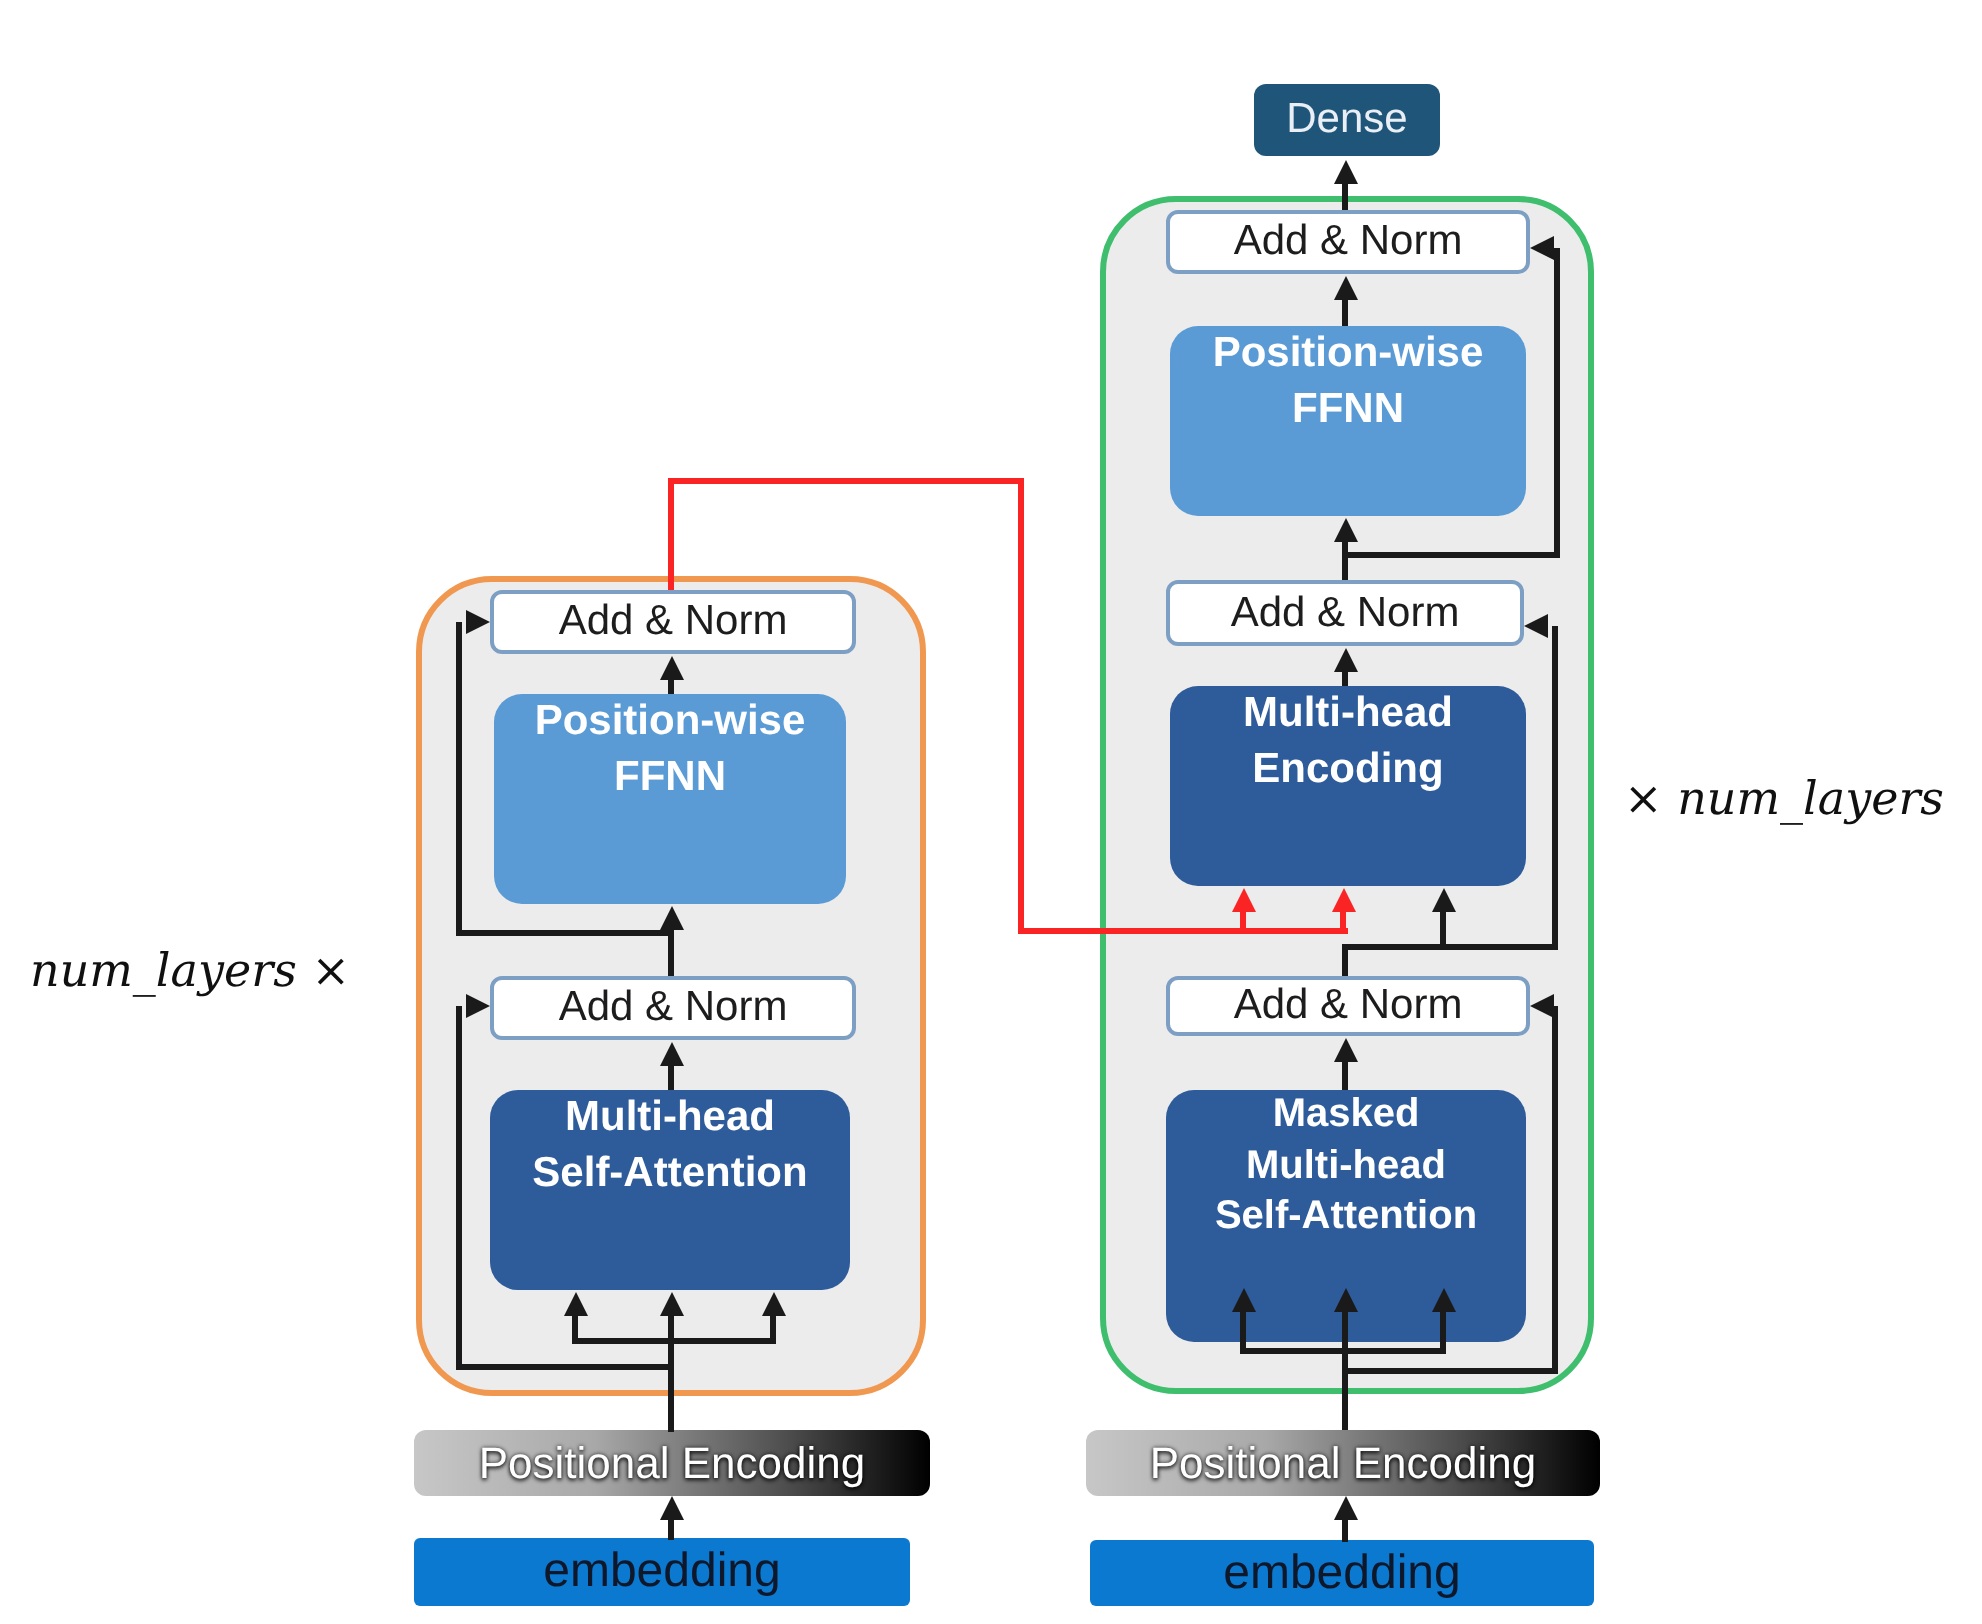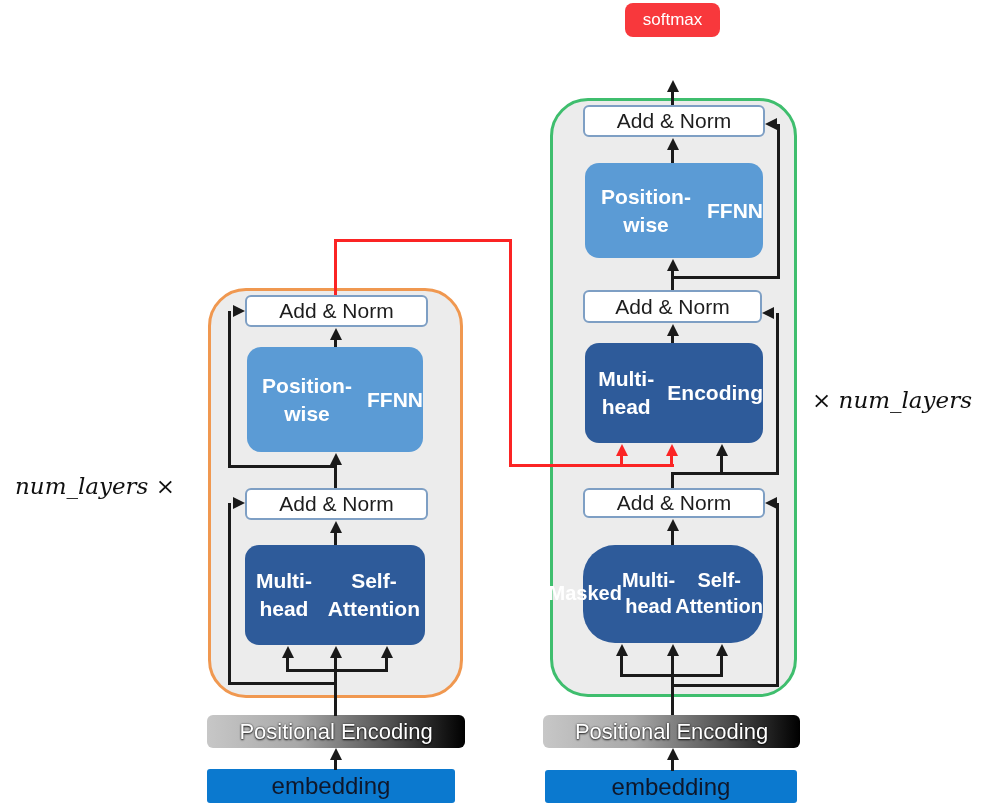--- a/index.html
+++ b/index.html
@@ -13,21 +13,21 @@
 
   .addnorm {
     position:absolute; box-sizing:border-box; background:#ffffff;
     border:2px solid var(--addnorm_border); border-radius:6px;
     display:flex; align-items:center; justify-content:center;
     font-size:21px; color:#1d1d1d; z-index:3;
   }
   .bluebox {
     position:absolute; box-sizing:border-box; border-radius:14px; color:#ffffff;
     font-weight:bold; font-size:21px; line-height:1.32; text-align:center;
-    display:flex; flex-direction:row; align-items:center; justify-content:flex-end; z-index:3;
+    display:flex; flex-direction:column; align-items:center; justify-content:flex-start; z-index:3;
   }
   .ffnn { background:var(--ffnn_blue); }
   .attn { background:var(--attention_blue); }
   .masked { font-size:20px; line-height:1.28; }
 
   .pe {
     position:absolute; box-sizing:border-box; border-radius:6px; z-index:3;
     background:linear-gradient(90deg,#c7c7c7 0%,#a8a8a8 35%,#4e4e4e 72%,#000000 100%);
     color:#ffffff; font-size:22px; display:flex; align-items:center; justify-content:center;
     text-shadow:0 1px 2px rgba(0,0,0,0.85), 0 0 2px rgba(0,0,0,0.6);
@@ -89,33 +89,33 @@
     <span>FFNN</span>
   </div>
   <div class="addnorm" style="left:245px; top:488px; width:183px; height:32px;">Add &amp; Norm</div>
   <div class="bluebox attn" style="left:245px; top:545px; width:180px; height:100px;">
     <span>Multi-head</span>
     <span>Self-Attention</span>
   </div>
   <div class="pe" style="left:207px; top:715px; width:258px; height:33px;">Positional Encoding</div>
   <div class="emb" style="left:207px; top:769px; width:248px; height:34px;">embedding</div>
 
-  <div class="softmax" style="left:625px; top:3px; width:95px; height:34px;">softmax</div>
+  <div class="dense" style="left:627px; top:42px; width:93px; height:36px;">Dense</div>
   <div class="addnorm" style="left:583px; top:105px; width:182px; height:32px;">Add &amp; Norm</div>
   <div class="bluebox ffnn" style="left:585px; top:163px; width:178px; height:95px;">
     <span>Position-wise</span>
     <span>FFNN</span>
   </div>
   <div class="addnorm" style="left:583px; top:290px; width:179px; height:33px;">Add &amp; Norm</div>
   <div class="bluebox attn" style="left:585px; top:343px; width:178px; height:100px;">
     <span>Multi-head</span>
     <span>Encoding</span>
   </div>
   <div class="addnorm" style="left:583px; top:488px; width:182px; height:30px;">Add &amp; Norm</div>
-  <div class="bluebox attn masked" style="left:583px; top:545px; width:180px; height:98px;border-radius:32px;">
+  <div class="bluebox attn masked" style="left:583px; top:545px; width:180px; height:126px;">
     <span>Masked</span>
     <span>Multi-head</span>
     <span>Self-Attention</span>
   </div>
   <div class="pe" style="left:543px; top:715px; width:257px; height:33px;">Positional Encoding</div>
   <div class="emb" style="left:545px; top:770px; width:252px; height:33px;">embedding</div>
 
   <div class="arr-up" style="left:330px; top:748px;"></div>
   <div class="vline" style="left:334px; top:759px; height:11px;"></div>
 

